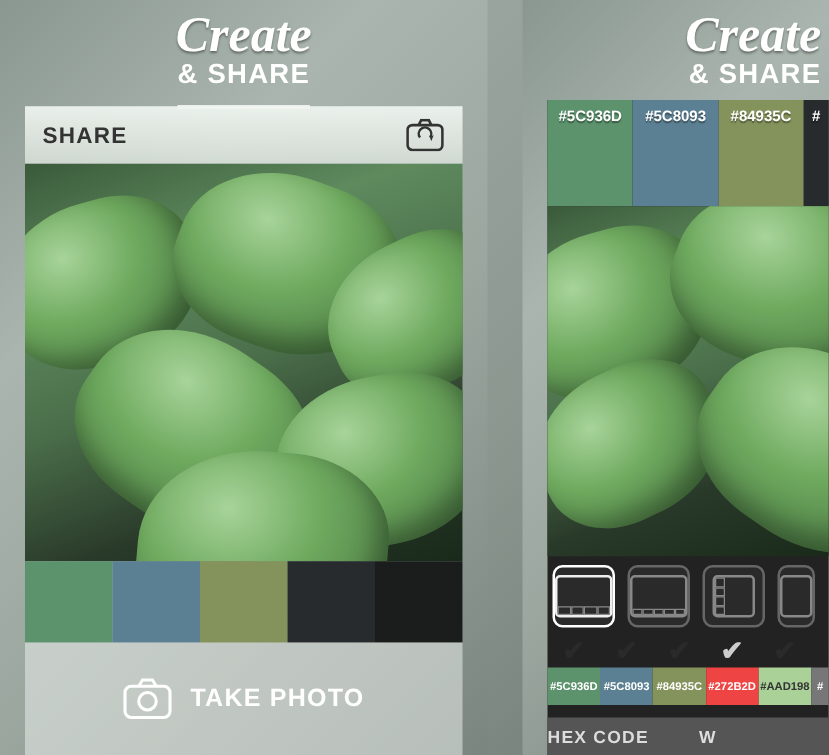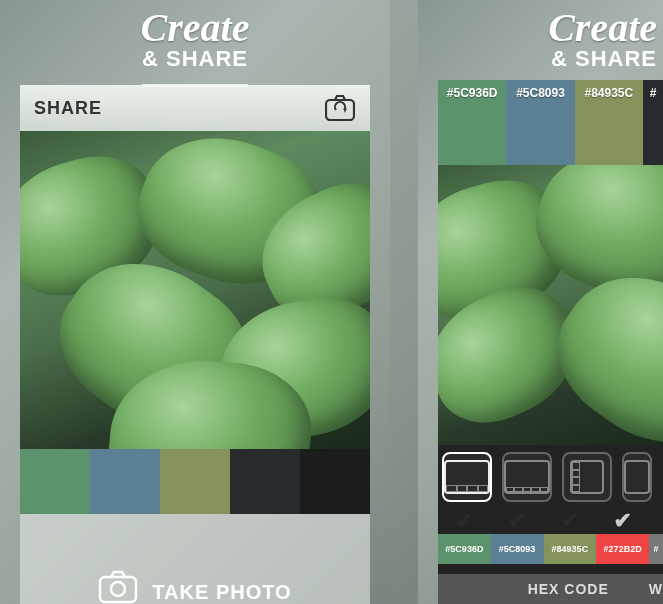--- a/index.html
+++ b/index.html
@@ -102,21 +102,21 @@
   }
   .swatch { flex: 1; }
   .take-photo-bar {
     position: absolute;
     left: 0;
     right: 0;
     bottom: 0;
     height: 90px;
     background: rgba(255,255,255,0.35);
     display: flex;
-    align-items: flex-end;
+    align-items: center;
     justify-content: center;
     gap: 14px;
   }
   .take-photo-label {
     color: #fff;
     font-weight: 800;
     font-size: 20px;
     letter-spacing: 1px;
   }
 
@@ -223,21 +223,21 @@
   }
   .hexcode-bar {
     position: absolute;
     top: 494px;
     left: 0;
     right: 0;
     height: 30px;
     background: #555;
     display: flex;
     align-items: center;
-    justify-content: flex-end;
+    justify-content: flex-start;
     color: #ddd;
     font-weight: 800;
     font-size: 14px;
     letter-spacing: 1px;
   }
 </style>
 </head>
 <body>
 
 <div class="screen screen-left">
@@ -372,20 +372,26 @@
           <div class="hexstrip" style=";background:#84935C">
             <span>#84935C</span>
           </div>
         </div>
       <div class="check-item">
           <div class="checkmark" style="color:#ccc">✔</div>
           <div class="hexstrip" style=";background:#ef4444">
             <span>#272B2D</span>
           </div>
         </div>
+      <div class="check-item">
+          <div class="checkmark">✔</div>
+          <div class="hexstrip" style="color:#333;background:#AAD198">
+            <span>#AAD198</span>
+          </div>
+        </div>
       <div class="check-item" style="max-width:14px">
           <div class="checkmark"></div>
           <div class="hexstrip" style=";background:#777">
             <span>#</span>
           </div>
         </div>
     </div>
 
     <div class="hexcode-bar">
       <span>HEX CODE</span>

